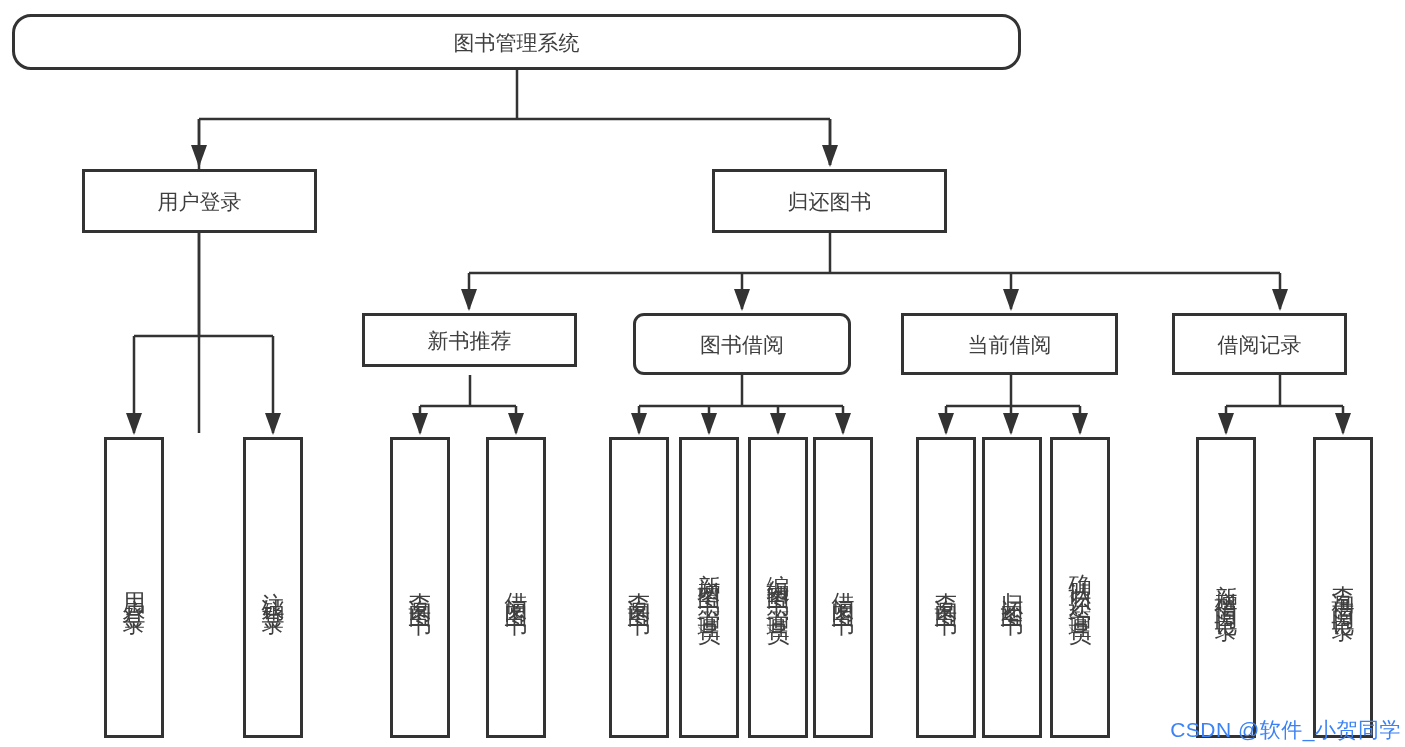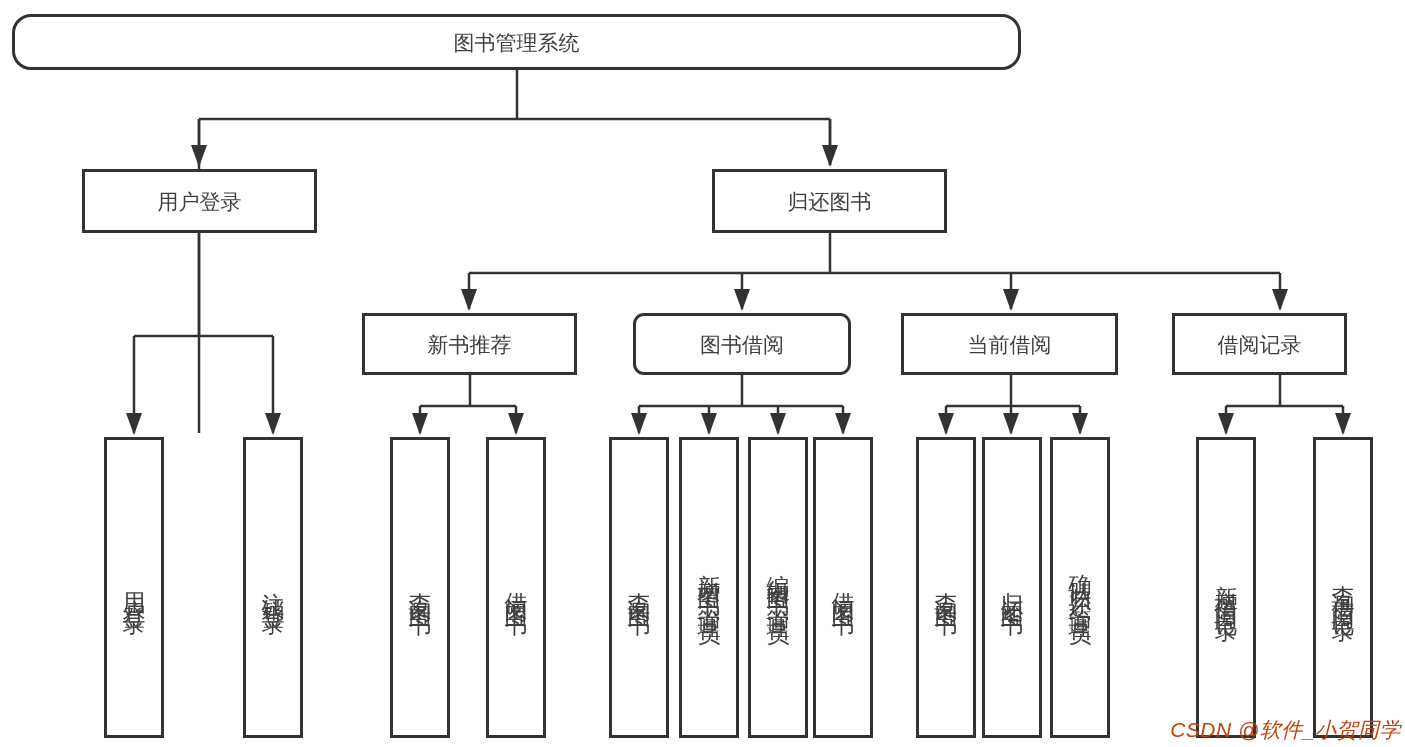--- a/index.html
+++ b/index.html
@@ -48,25 +48,24 @@
     font-size: 23px;
     letter-spacing: 7px;
     line-height: 1;
     white-space: nowrap;
   }
   #watermark {
     position: absolute;
     right: 4px;
     bottom: 3px;
     font-size: 21px;
-    color: #c2410c;
+    color: #3b82f6;
     letter-spacing: 0.5px;
     z-index: 10;
     white-space: nowrap;
-    font-style: italic;
   }
 </style>
 </head>
 <body>
 
 <div id="canvas">
 
   <svg id="connectors" viewBox="0 0 1405 747" xmlns="http://www.w3.org/2000/svg">
     <g stroke="#333333" stroke-width="2.5" fill="none">
 
@@ -114,21 +113,21 @@
       <polygon points="1218,413 1234,413 1226,435"></polygon>
       <polygon points="1335,413 1351,413 1343,435"></polygon>
     </g>
   </svg>
 
   <div class="node hnode" style="left:12px; top:14px; width:1009px; height:56px;border-radius:19px;">图书管理系统</div>
 
   <div class="node hnode" style="left:82px; top:169px; width:235px; height:64px;">用户登录</div>
   <div class="node hnode" style="left:712px; top:169px; width:235px; height:64px;">归还图书</div>
 
-  <div class="node hnode" style="left:362px; top:313px; width:215px; height:62px;">新书推荐</div>
+  <div class="node hnode" style="left:362px; top:313px; width:215px; height:54px;">新书推荐</div>
   <div class="node hnode" style="left:633px; top:313px; width:218px; height:62px;border-radius:11px;">图书借阅</div>
   <div class="node hnode" style="left:901px; top:313px; width:217px; height:62px;">当前借阅</div>
   <div class="node hnode" style="left:1172px; top:313px; width:175px; height:62px;">借阅记录</div>
 
   <div class="node vnode" style="left:104px;">
     <span class="vtext">用户登录</span>
   </div>
   <div class="node vnode" style="left:243px;">
     <span class="vtext">注销登录</span>
   </div>

